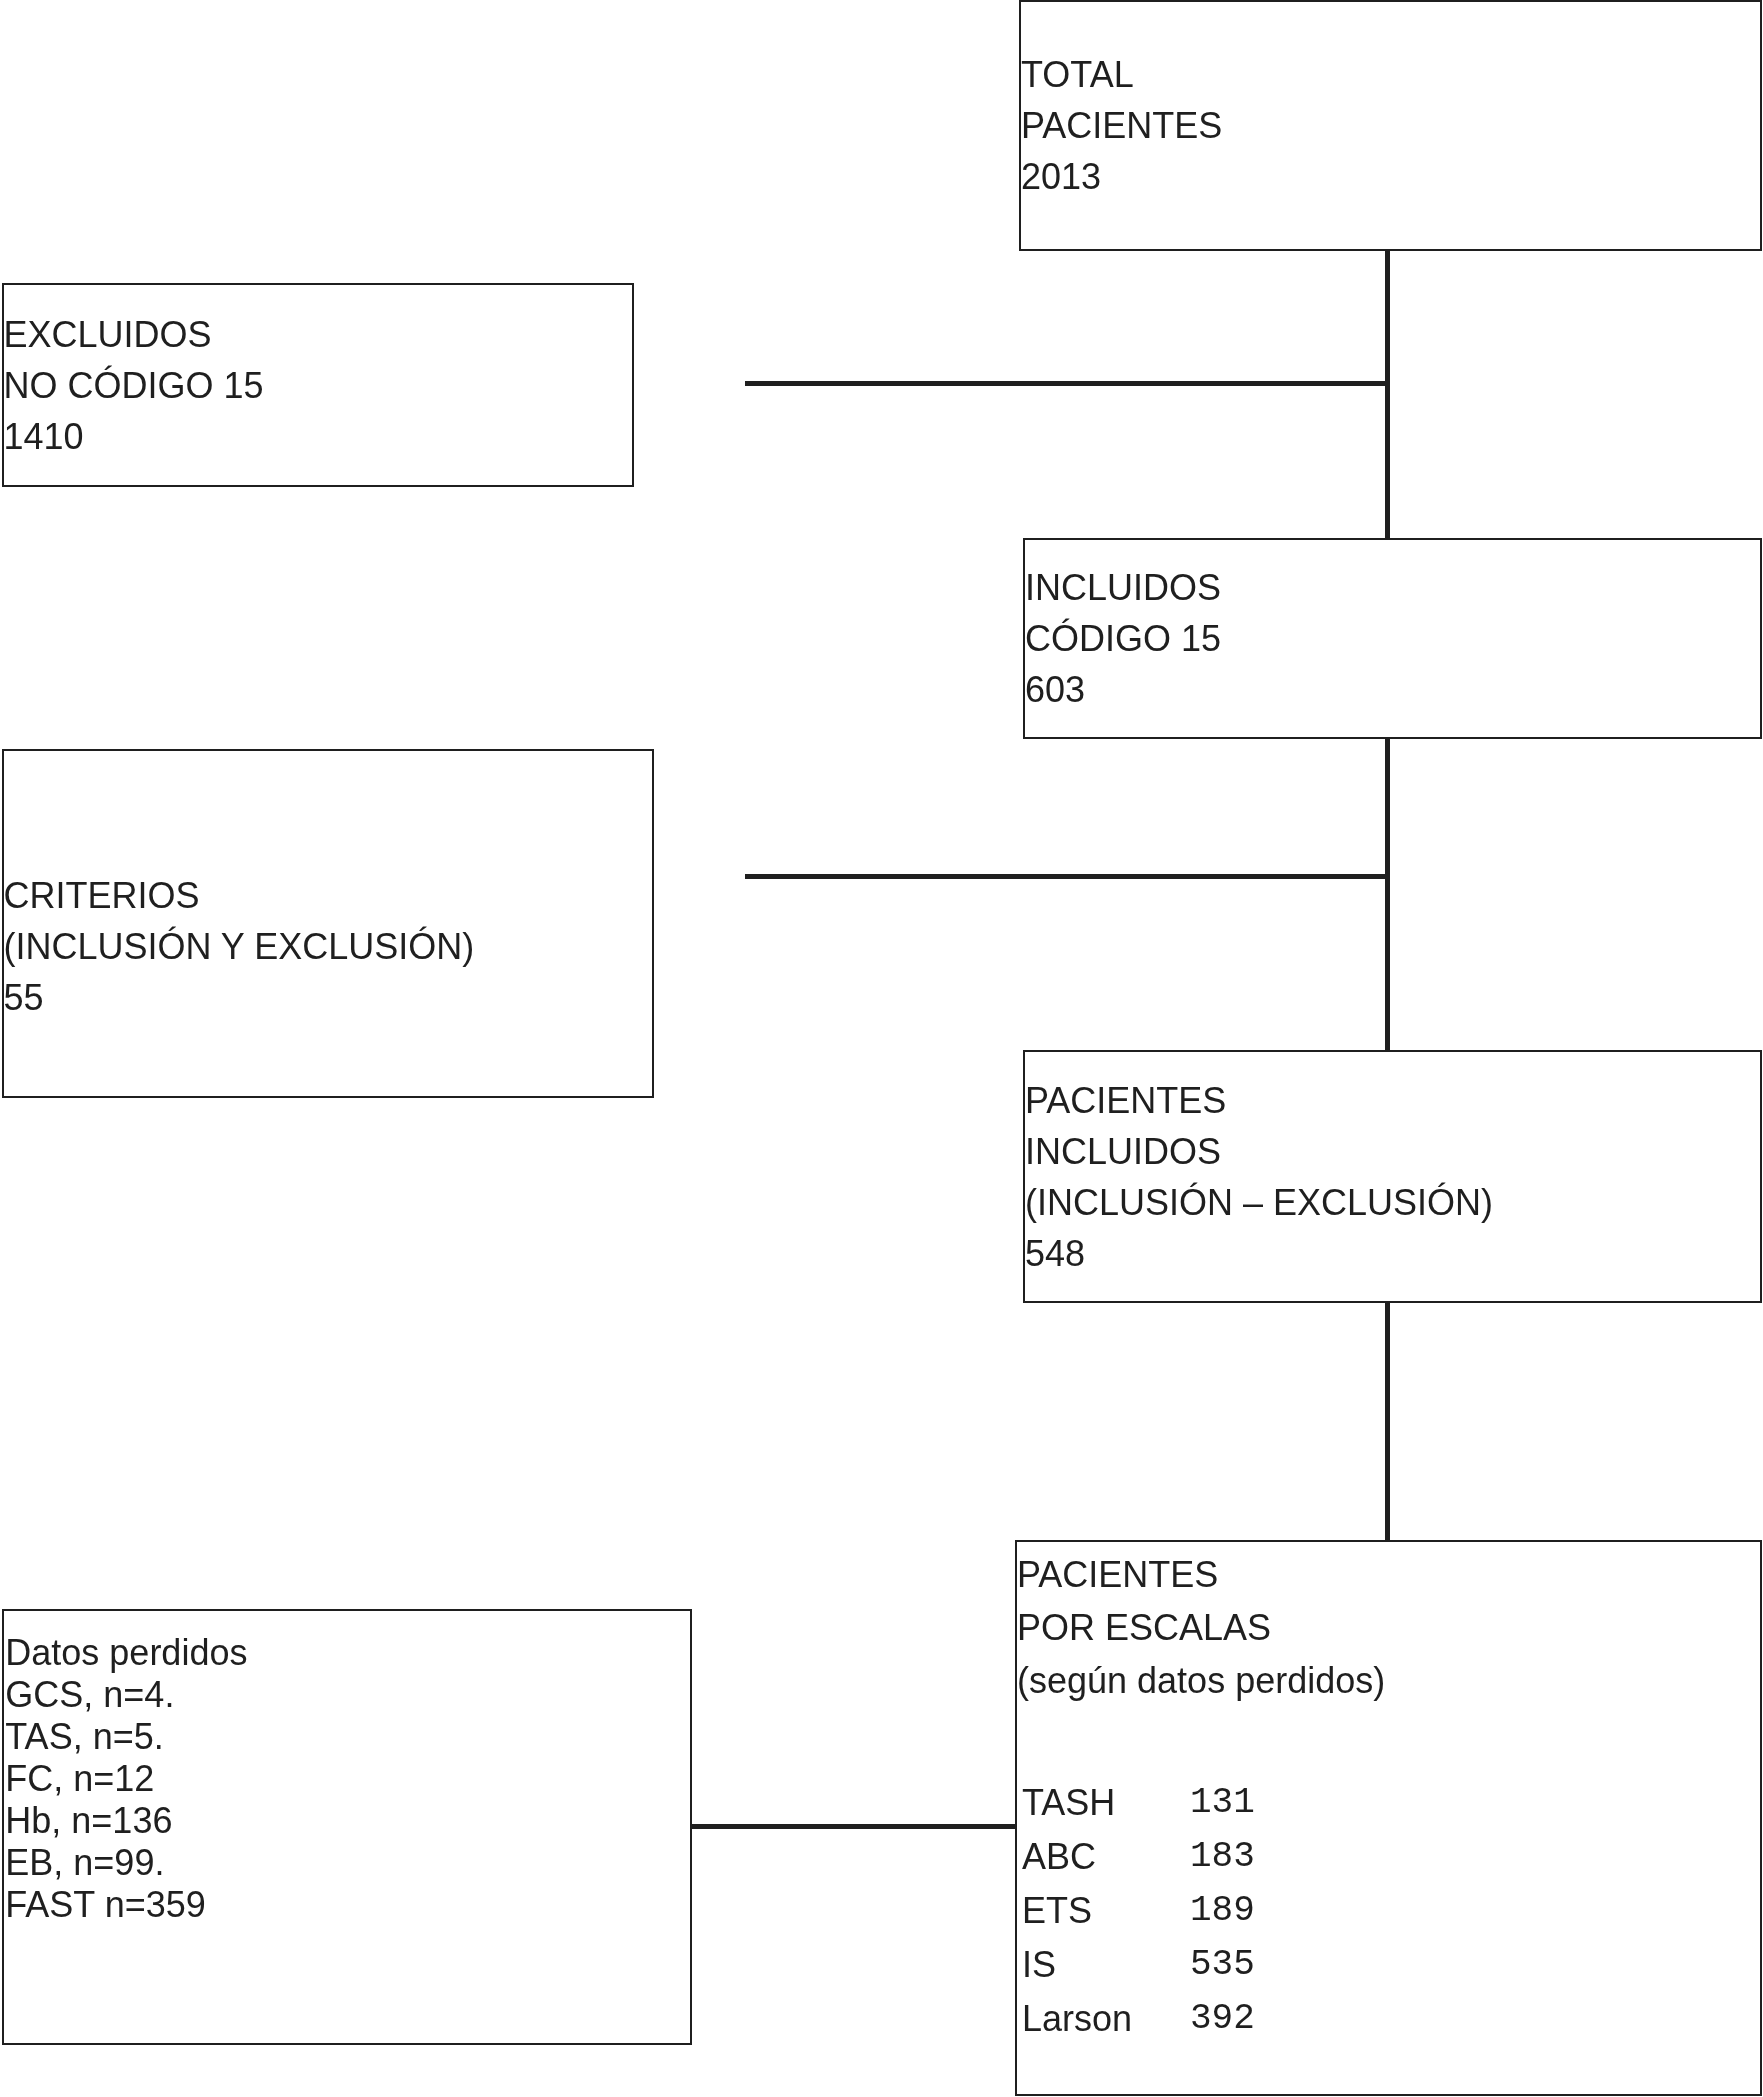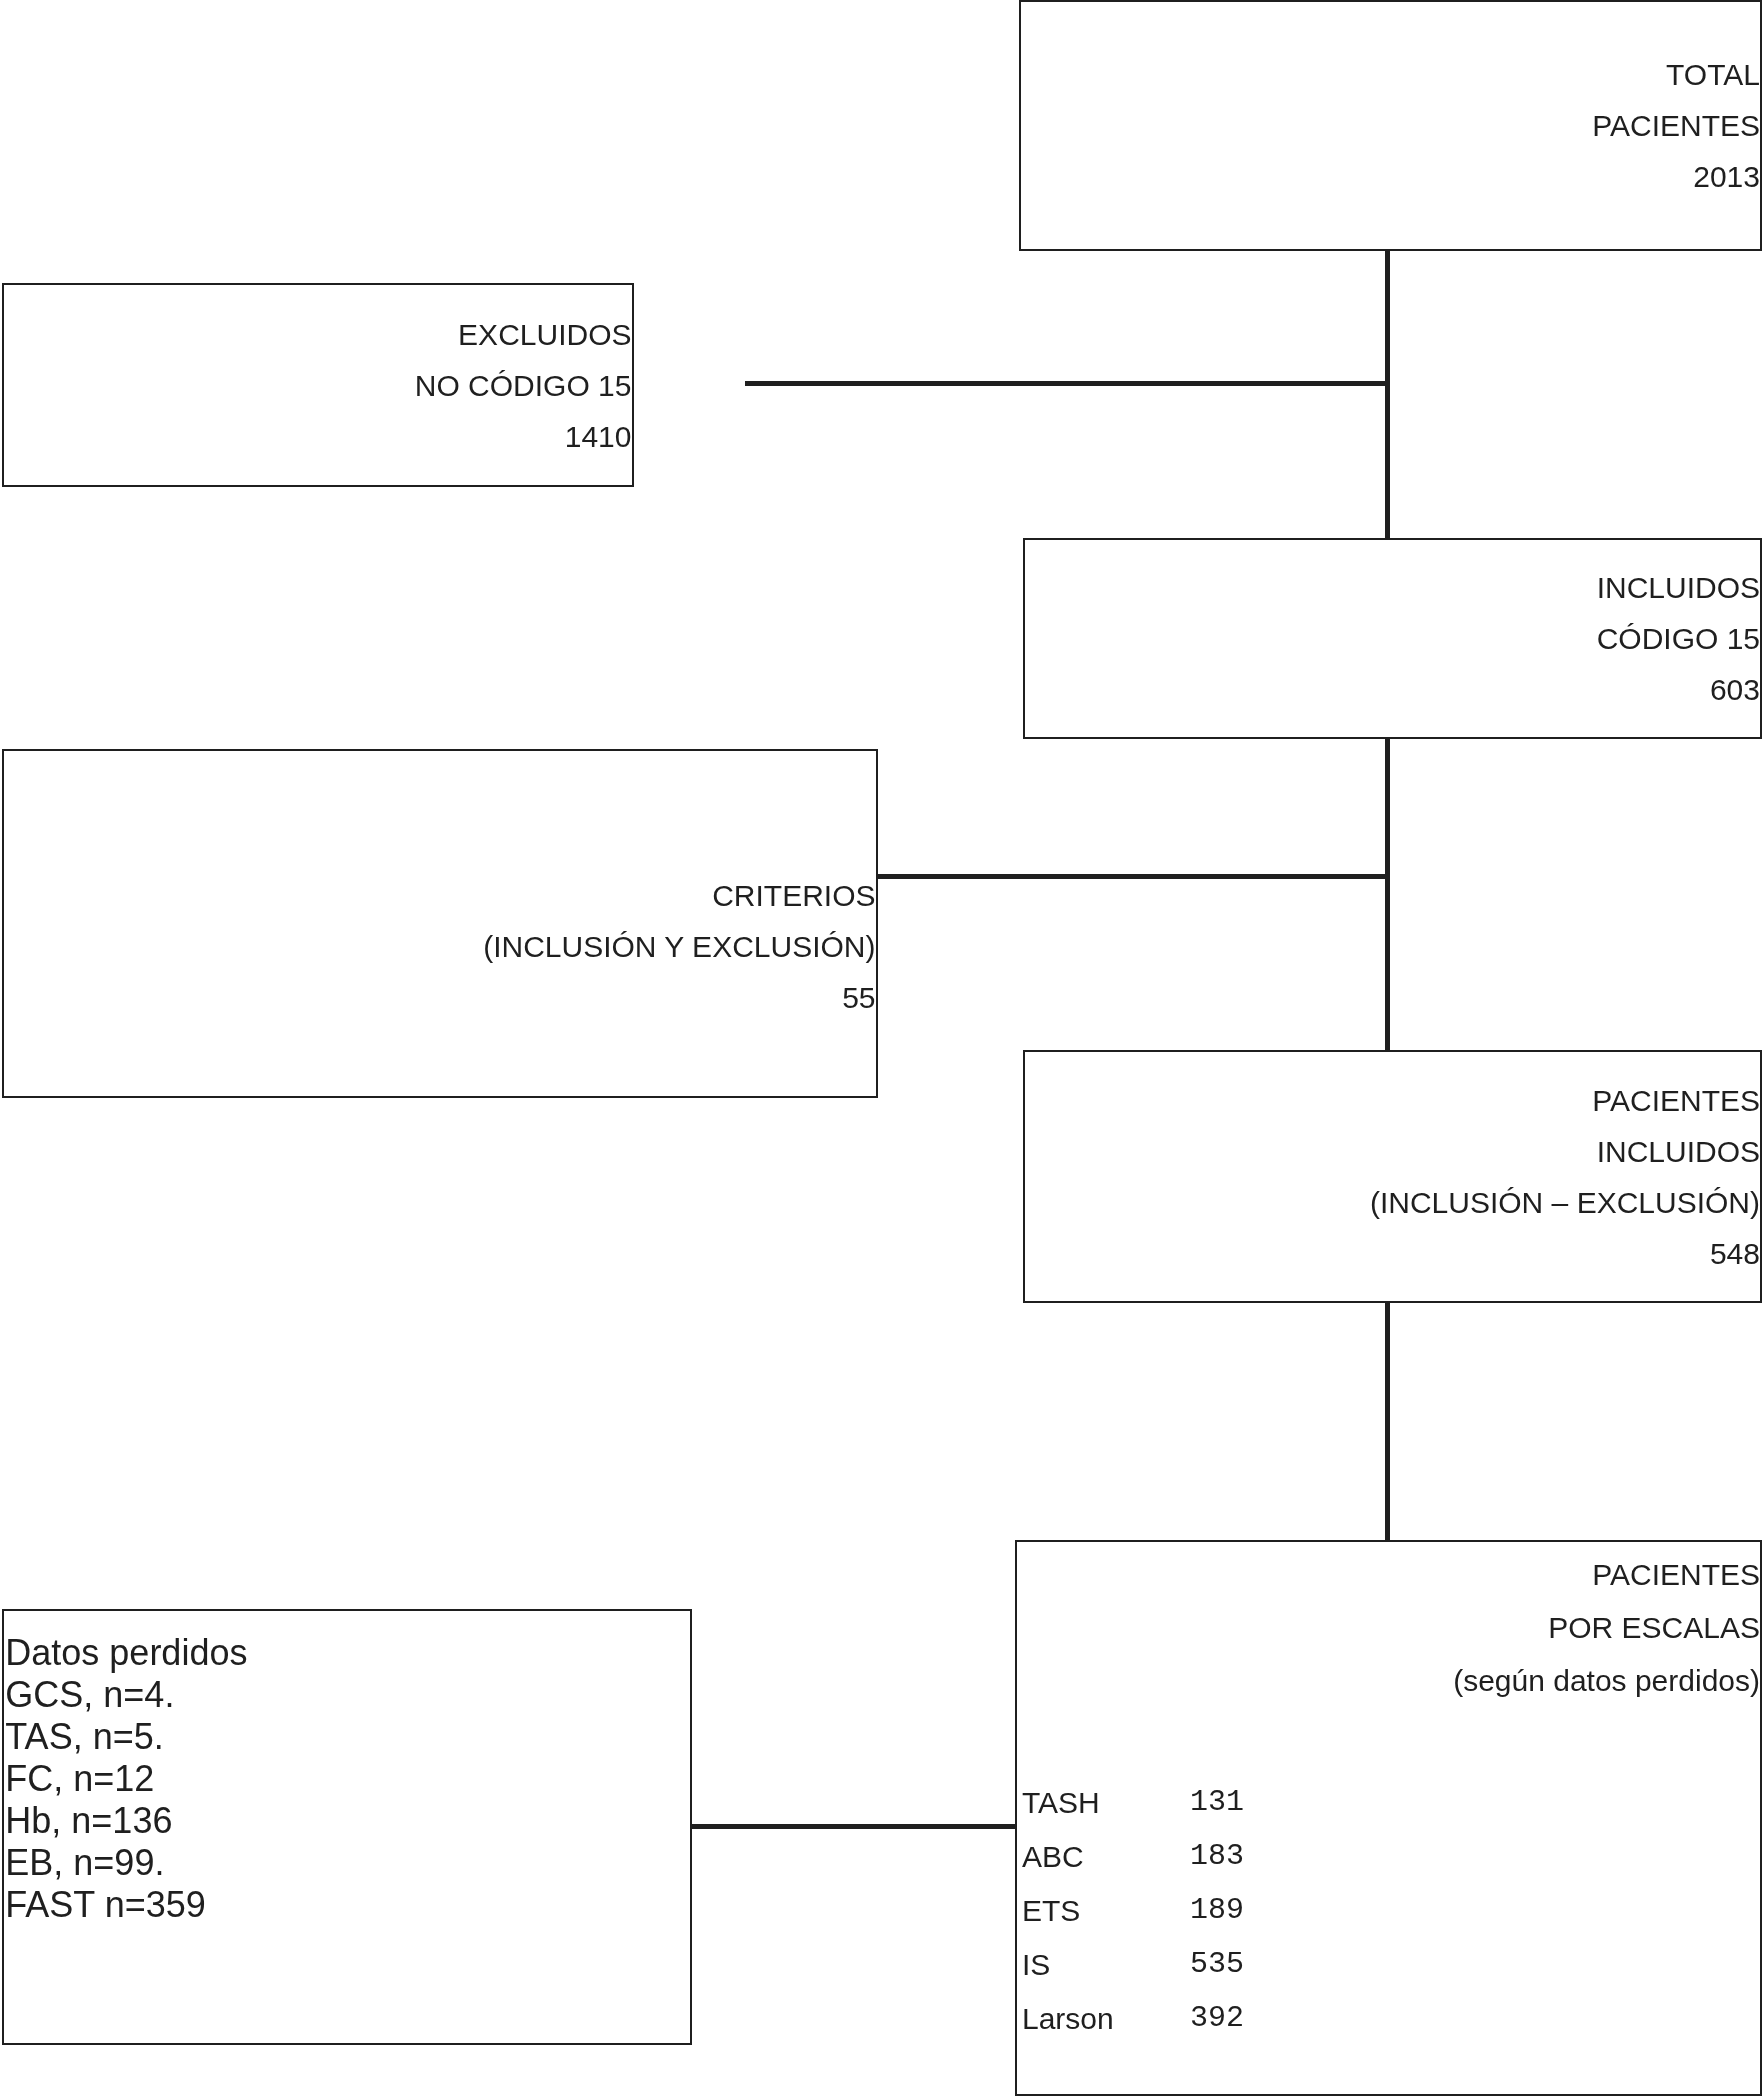--- a/index.html
+++ b/index.html
@@ -16,32 +16,32 @@
     color: #1f1f1f;
     overflow: hidden;
   }
   .box {
     position: absolute;
     background: #ffffff;
     border: 2.3px solid #1f1f1f;
     box-sizing: border-box;
     display: flex;
     flex-direction: column;
-    align-items: flex-end;
+    align-items: flex-start;
     justify-content: center;
     text-align: center;
-    font-size: 30px;
+    font-size: 36px;
     line-height: 51px;
   }
   .box span { display: block; }
 
   .box-total              { left: 1019px; top: 0px;    width: 743px; height: 251px; }
   .box-excluidos          { left: 1.5px;    top: 283px;  width: 632px; height: 204px; }
   .box-incluidos          { left: 1023px; top: 538px;  width: 739px; height: 201px; }
-  .box-criterios          { left: 1.5px;    top: 749px;  width: 876px; height: 349px; padding-top: 46px; }
+  .box-criterios          { left: 1.5px;    top: 749px;  width: 652px; height: 349px; padding-top: 46px; }
   .box-pacientes-incluidos{ left: 1023px; top: 1050px; width: 739px; height: 253px; }
 
   .box-datos-perdidos {
     left: 2.3px; top: 1609px; width: 690px; height: 436px;
     align-items: flex-start;
     justify-content: flex-start;
     text-align: left;
     padding: 21px 0 0 1px;
     font-size: 36px;
     line-height: 42px;

